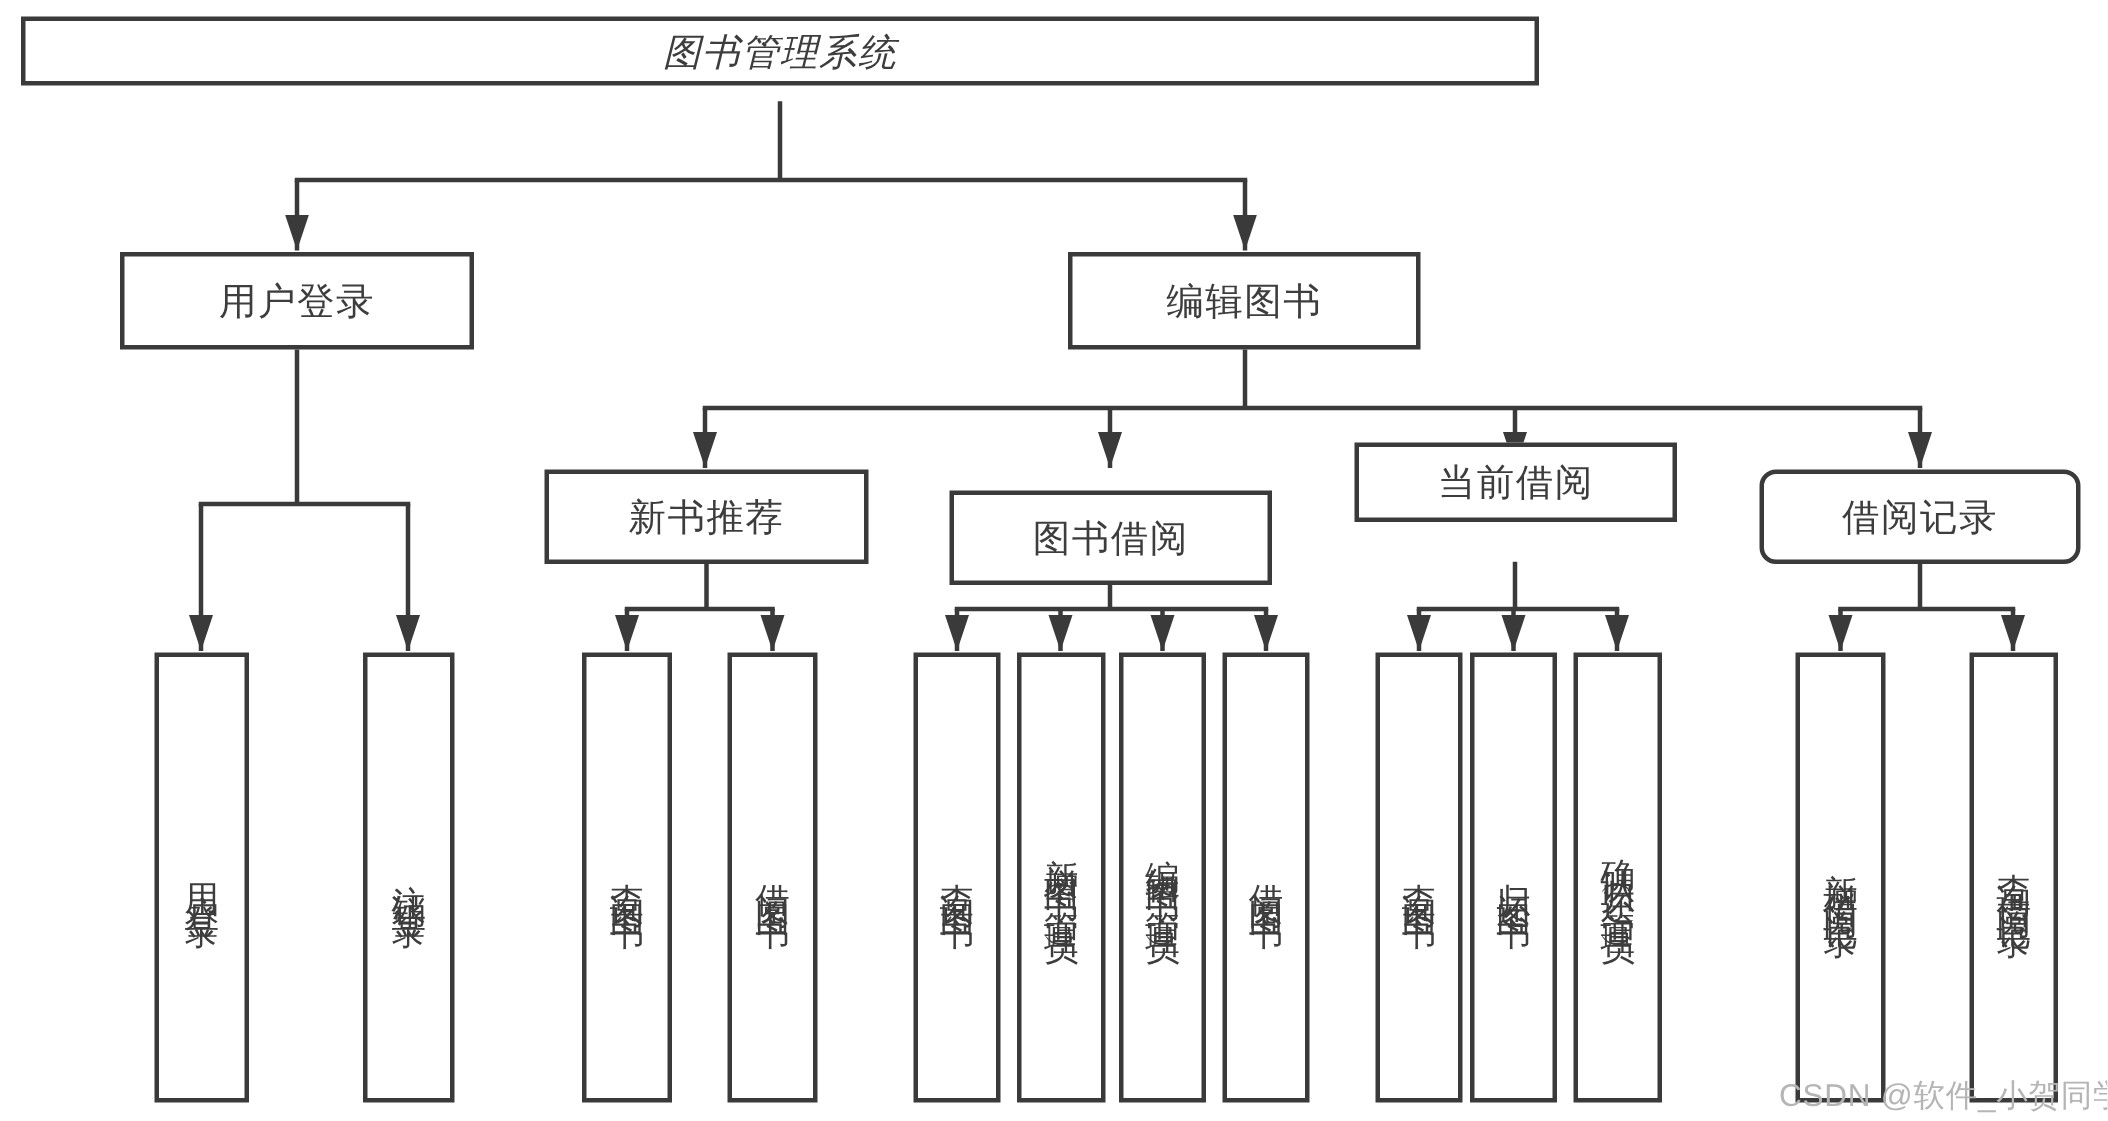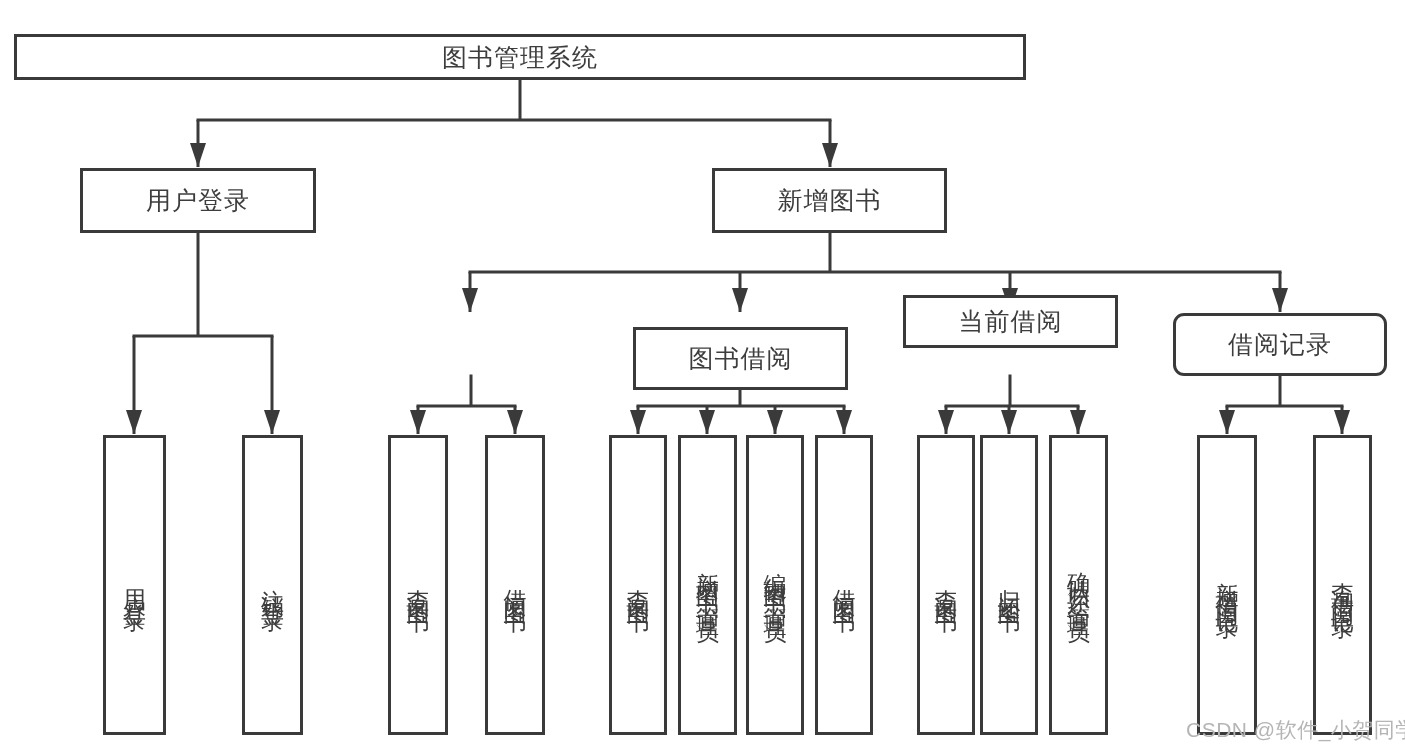--- a/index.html
+++ b/index.html
@@ -97,25 +97,26 @@
     <path d="M844,406 V434" stroke="#3a3a3a" stroke-width="3" marker-end="url(#arrow)"></path>
 
     <path d="M946,406 V434" stroke="#3a3a3a" stroke-width="3" marker-end="url(#arrow)"></path>
     <path d="M1009,406 V434" stroke="#3a3a3a" stroke-width="3" marker-end="url(#arrow)"></path>
     <path d="M1078,406 V434" stroke="#3a3a3a" stroke-width="3" marker-end="url(#arrow)"></path>
 
     <path d="M1227,406 V434" stroke="#3a3a3a" stroke-width="3" marker-end="url(#arrow)"></path>
     <path d="M1342,406 V434" stroke="#3a3a3a" stroke-width="3" marker-end="url(#arrow)"></path>
   </svg>
 
-  <div class="box h" style="left:14px; top:34px; width:1012px; height:46px;">图书管理系统</div>
+  <div class="box h" style="left:14px; top:11px; width:1012px; height:46px;font-style:italic;">图书管理系统</div>
 
   <div class="box h" style="left:80px; top:168px; width:236px; height:65px;">用户登录</div>
-  <div class="box h" style="left:712px; top:168px; width:235px; height:65px;">新增图书</div>
+  <div class="box h" style="left:712px; top:168px; width:235px; height:65px;">编辑图书</div>
 
+  <div class="box h" style="left:363px; top:313px; width:216px; height:63px;">新书推荐</div>
   <div class="box h" style="left:633px; top:313px; width:215px; height:63px;margin-top:14px;">图书借阅</div>
   <div class="box h" style="left:903px; top:295px; width:215px; height:53px;">当前借阅</div>
   <div class="box h" style="left:1173px; top:313px; width:214px; height:63px;border-radius:11px;">借阅记录</div>
 
   <div class="box v" style="left:103px; top:435px; width:63px; height:300px;">用户登录</div>
   <div class="box v" style="left:242px; top:435px; width:61px; height:300px;">注销登录</div>
 
   <div class="box v" style="left:388px; top:435px; width:60px; height:300px;">查询图书</div>
   <div class="box v" style="left:485px; top:435px; width:60px; height:300px;">借阅图书</div>
 

